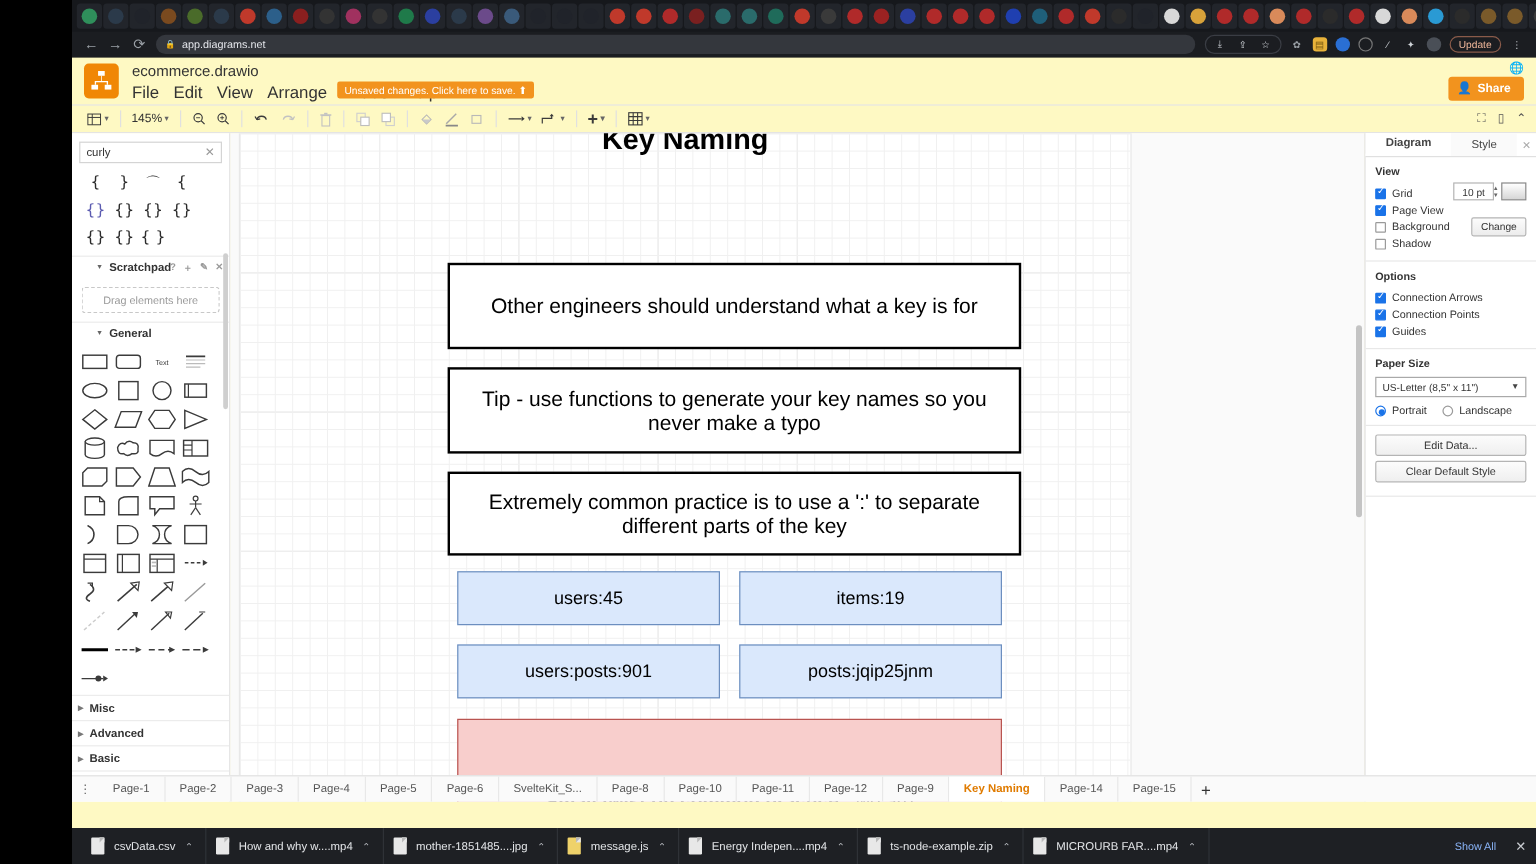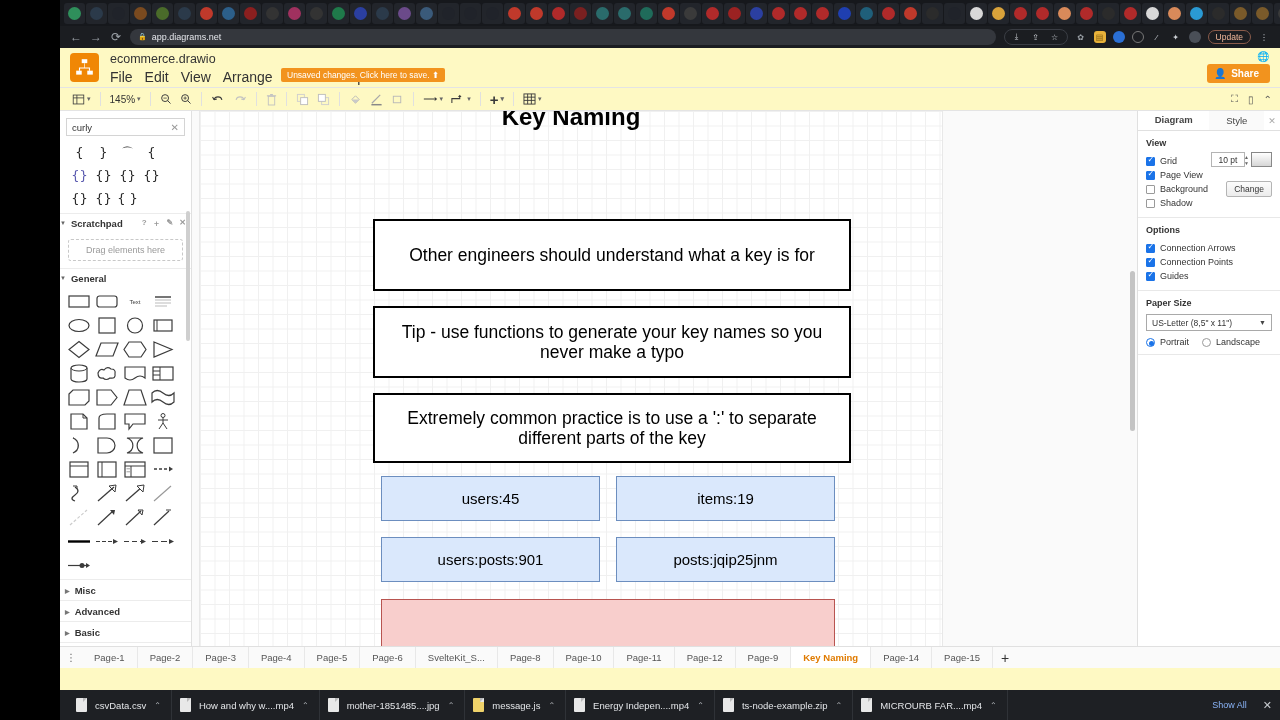--- a/index.html
+++ b/index.html
@@ -98,21 +98,21 @@
     border: 0; outline: 0; font-size: 9.5px; color: #333; width: 100%;
     font-family: "Liberation Sans", sans-serif; background: transparent;
   }
   .search-x { font-size: 10px; color: #999; }
   .glyph-grid { padding: 6px 6px 4px 8px; display: flex; flex-wrap: wrap; gap: 2px 1px; }
   .glyph { width: 23px; height: 21px; display:flex; align-items:center; justify-content:center;
            font-size: 13px; color: #2b2b2b; font-family:"DejaVu Sans", sans-serif; }
   .glyph.sel { color: #5b5bb0; }
   .sec-head {
     height: 19px; border-top: 1px solid #ececec; display: flex; align-items: center;
-    padding-left: 0; font-size: 9.5px; font-weight: bold; color: #333; position: relative;
+    padding-left: 20px; font-size: 9.5px; font-weight: bold; color: #333; position: relative;
   }
   .sec-head .tri { font-size: 6px; color: #666; margin-right: 5px; }
   .sec-actions { position: absolute; right: 5px; display: flex; gap: 6px; color: #999; font-size: 8px; }
   .scratchpad-drop {
     margin: 7px 8px; height: 22px; border: 1px dashed #c8c8c8; border-radius: 3px;
     display: flex; align-items: center; justify-content: center;
     font-size: 9px; color: #9a9a9a;
   }
   .shape-grid { padding: 5px 4px 4px 7px; display: flex; flex-wrap: wrap; gap: 5px 4px; }
   .shp { width: 24px; height: 19px; }
@@ -933,20 +933,24 @@
             <span class="dd">▼</span>
           </div>
           <div class="radio-row">
             <span class="radio on"></span>
             <span>Portrait</span>
             <span class="radio" style="margin-left:8px;"></span>
             <span>Landscape</span>
           </div>
         </div>
 
+        <div class="fp-sec">
+          <span class="btn-wide">Edit Data...</span>
+          <span class="btn-wide">Clear Default Style</span>
+        </div>
       </div>
 
       <div class="page-tabs">
         <span class="pt-menu">⋮</span>
         <div id="ptabs" style="display:flex;">
             <div class="ptab">Page-1</div>
             <div class="ptab">Page-2</div>
             <div class="ptab">Page-3</div>
             <div class="ptab">Page-4</div>
             <div class="ptab">Page-5</div>

